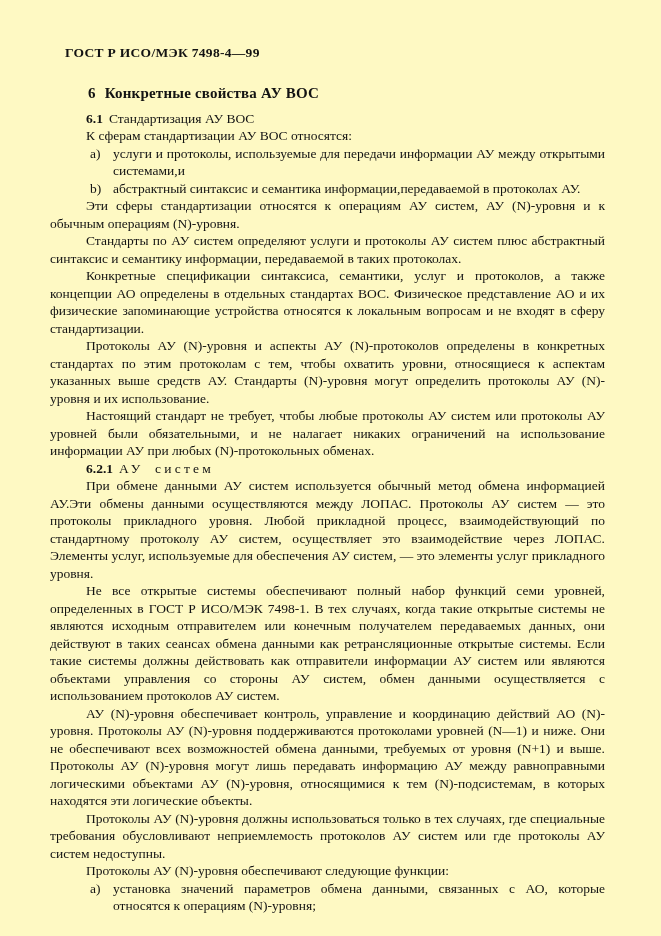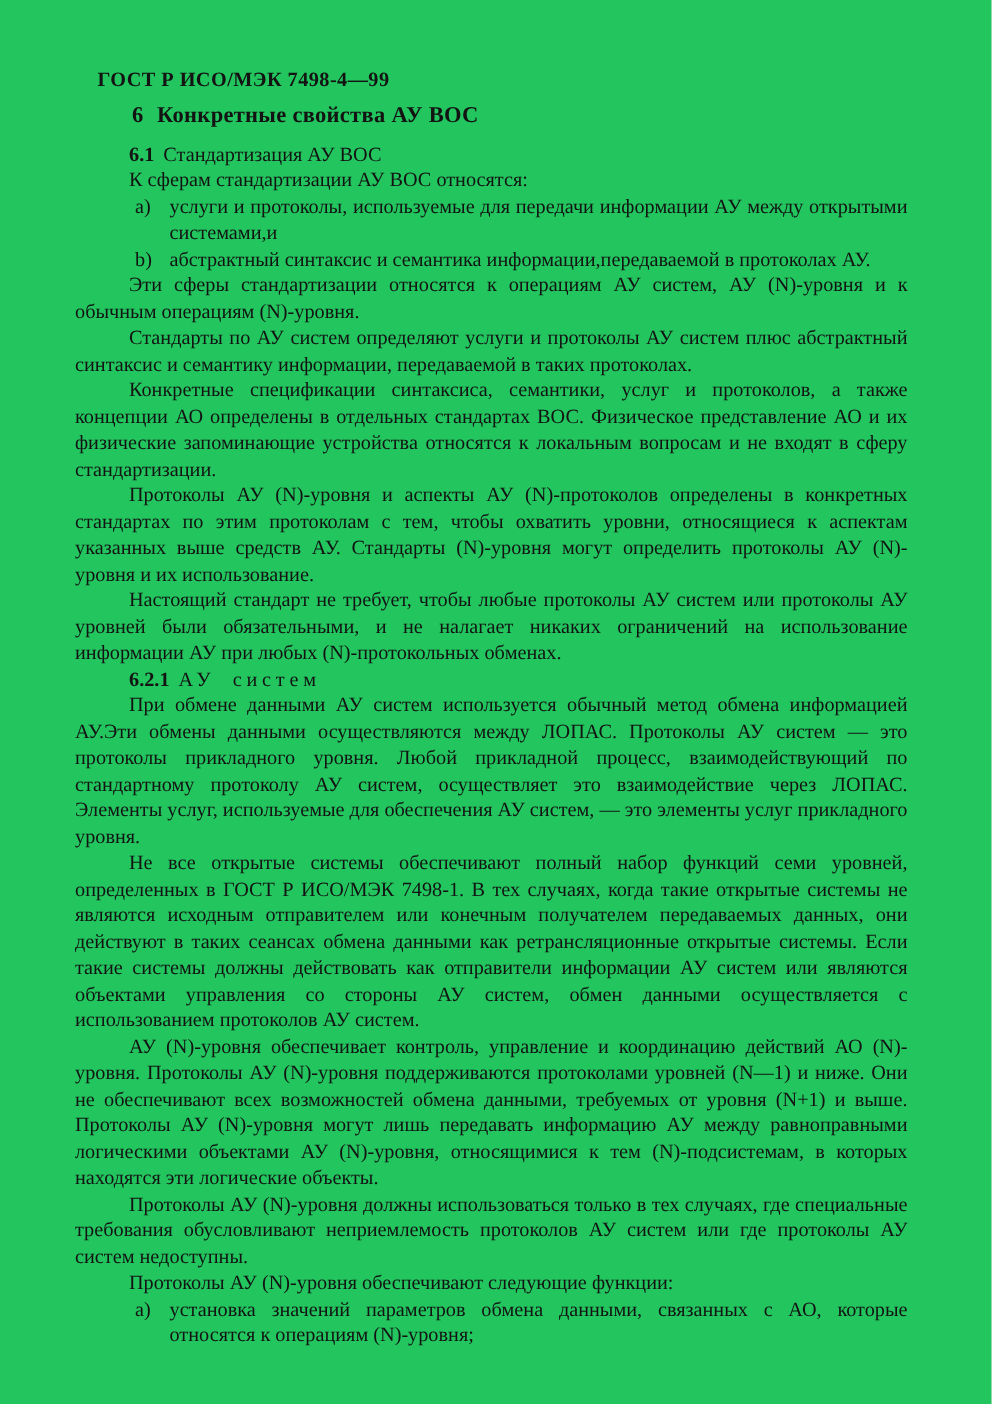--- a/index.html
+++ b/index.html
@@ -1,40 +1,40 @@
 <!DOCTYPE html>
 <html lang="ru"><head>
 <meta charset="utf-8">
 <style>
   html,body{margin:0;padding:0;background:#e9e9e9;}
   .page{
     position:relative;
     width:661px;height:936px;
     margin:0 auto;
-    background:#22c55e;
+    background:#fef9c3;
     color:#131313;
     font-family:"Liberation Serif","DejaVu Serif",serif;
     font-size:13.5px;
     line-height:17.5px;
     overflow:hidden;
     box-sizing:border-box;
     padding:44px 56px 12px 50px;
   }
   .running-header{
     font-weight:bold;
     font-size:13.5px;
     margin-left:15px;
     letter-spacing:0.3px;
     white-space:nowrap;
   }
   .sec-heading{
     font-size:15px;
     line-height:18px;
     font-weight:bold;
-    margin:6px 0 8px 38px;
+    margin:22px 0 8px 38px;
     letter-spacing:0.2px;
   }
   .sec-heading .sec-num{margin-right:9px;}
   .body p{
     margin:0;
     text-align:justify;
     text-indent:36px;
   }
   .subhead{
     margin:0 0 0 36px;

